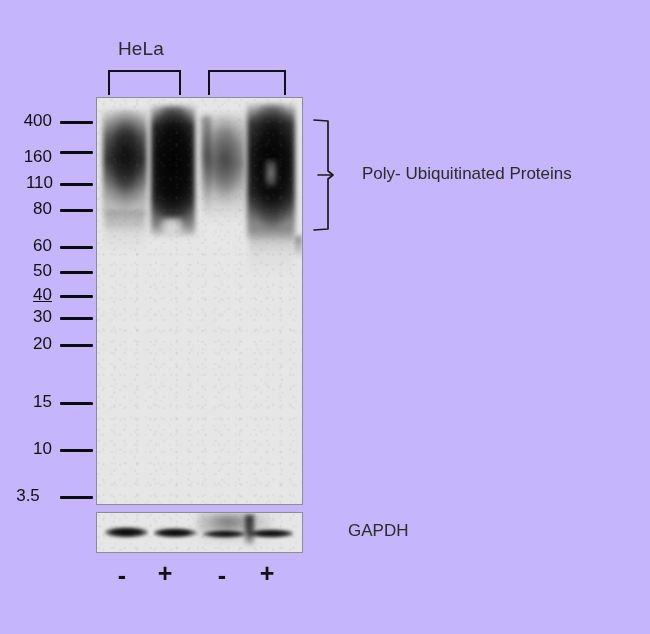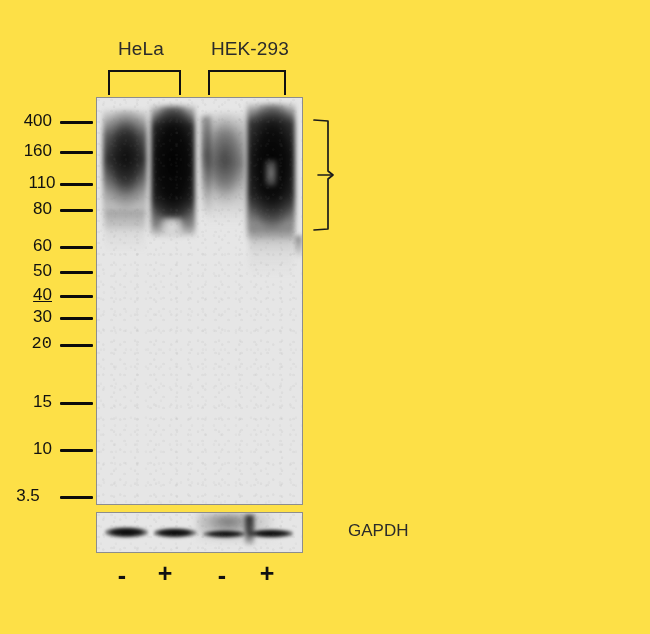--- a/index.html
+++ b/index.html
@@ -9,21 +9,21 @@
     background: #ffffff;
   }
   body {
     font-family: "Liberation Sans", sans-serif;
     color: #1a1a1a;
   }
   #figure {
     position: relative;
     width: 650px;
     height: 634px;
-    background: #fde047;
+    background: #c4b5fd;
     overflow: hidden;
   }
 
   
   .sample-label {
     position: absolute;
     font-size: 19px;
     color: #2b2b2b;
     white-space: nowrap;
     letter-spacing: 0.1px;
@@ -115,51 +115,50 @@
     color: #2b2b2b;
     white-space: nowrap;
   }
 </style>
 </head>
 <body>
 
 <div id="figure">
 
   <div class="sample-label" style="left:118px; top:38px;">HeLa</div>
-  <div class="sample-label" style="left:211px; top:38px;">HEK-293</div>
 
   <div class="group-bracket" style="left:108px; top:70px; width:73px; height:25px;"></div>
   <div class="group-bracket" style="left:208px; top:70px; width:78px; height:25px;"></div>
 
   <div>
     <div class="ladder-label" style="left:4px; top:111px; width:48px;">400</div>
     <div class="ladder-tick" style="left:60px; top:121px; width:33px;"></div>
 
-    <div class="ladder-label" style="left:4px; top:141px; width:48px;">160</div>
+    <div class="ladder-label" style="left:4px; top:147px; width:48px;">160</div>
     <div class="ladder-tick" style="left:60px; top:151px; width:33px;"></div>
 
-    <div class="ladder-label" style="left:18px; top:173px; width:48px;text-align:center;">110</div>
+    <div class="ladder-label" style="left:5px; top:173px; width:48px;">110</div>
     <div class="ladder-tick" style="left:60px; top:183px; width:33px;"></div>
 
     <div class="ladder-label" style="left:4px; top:199px; width:48px;">80</div>
     <div class="ladder-tick" style="left:60px; top:209px; width:33px;"></div>
 
     <div class="ladder-label" style="left:4px; top:236px; width:48px;">60</div>
     <div class="ladder-tick" style="left:60px; top:246px; width:33px;"></div>
 
     <div class="ladder-label" style="left:4px; top:261px; width:48px;">50</div>
     <div class="ladder-tick" style="left:60px; top:271px; width:33px;"></div>
 
     <div class="ladder-label" style="left:4px; top:285px; width:48px;text-decoration:underline;">40</div>
     <div class="ladder-tick" style="left:60px; top:295px; width:33px;"></div>
 
     <div class="ladder-label" style="left:4px; top:307px; width:48px;">30</div>
     <div class="ladder-tick" style="left:60px; top:317px; width:33px;"></div>
 
-    <div class="ladder-label" style="left:4px; top:334px; width:48px;font-family:Liberation Mono, monospace;">20</div>
+    <div class="ladder-label" style="left:4px; top:334px; width:48px;">20</div>
     <div class="ladder-tick" style="left:60px; top:344px; width:33px;"></div>
 
     <div class="ladder-label" style="left:4px; top:392px; width:48px;">15</div>
     <div class="ladder-tick" style="left:60px; top:402px; width:33px;"></div>
 
     <div class="ladder-label" style="left:4px; top:439px; width:48px;">10</div>
     <div class="ladder-tick" style="left:60px; top:449px; width:33px;"></div>
 
     <div class="ladder-label" style="left:4px; top:486px; width:48px;text-align:center;">3.5</div>
     <div class="ladder-tick" style="left:60px; top:496px; width:33px;"></div>
@@ -205,20 +204,21 @@
       <div class="noise"></div>
     </div>
   </div>
 
   <div class="brace-wrap" style="left:310px; top:118px; width:26px; height:114px;">
     <svg width="26" height="114" viewBox="0 0 26 114" aria-hidden="true">
       <path d="M 20 2 L 6 3 L 6 53 L 1 57 L 6 61 L 6 111 L 20 112" fill="none" stroke="#1a1a1a" stroke-width="1.7" stroke-linecap="round" stroke-linejoin="round" transform="translate(24,0) scale(-1,1)"></path>
       <path d="M 8 57 L 22 57" fill="none" stroke="#1a1a1a" stroke-width="1.6" stroke-linecap="round"></path>
     </svg>
   </div>
+  <div class="annot-text" style="left:362px; top:164px;">Poly- Ubiquitinated Proteins</div>
 
   <div class="blot-panel" style="left:96px; top:512px; width:207px; height:41px;">
     <div class="blot-inner">
 
       <div class="lane-gapdh" style="left:100px; top:0px; width:78px; height:30px;
                   background: radial-gradient(ellipse 62% 70% at 40% 30%, rgba(45,45,45,0.62) 0%, rgba(110,110,110,0.32) 50%, rgba(190,190,190,0.05) 100%);
                   filter: blur(3.4px);"></div>
 
       <div class="lane-gapdh" style="left:8px; top:14px; width:43px; height:11px;
                   border-radius:40%;

